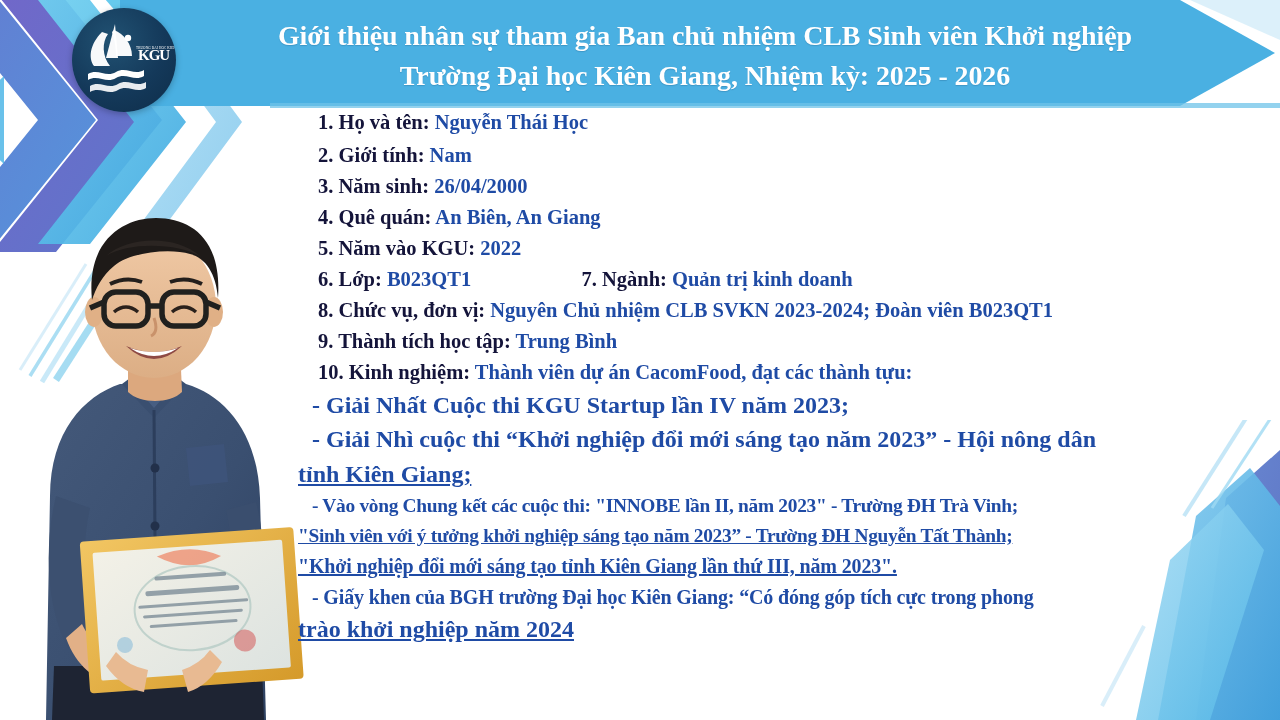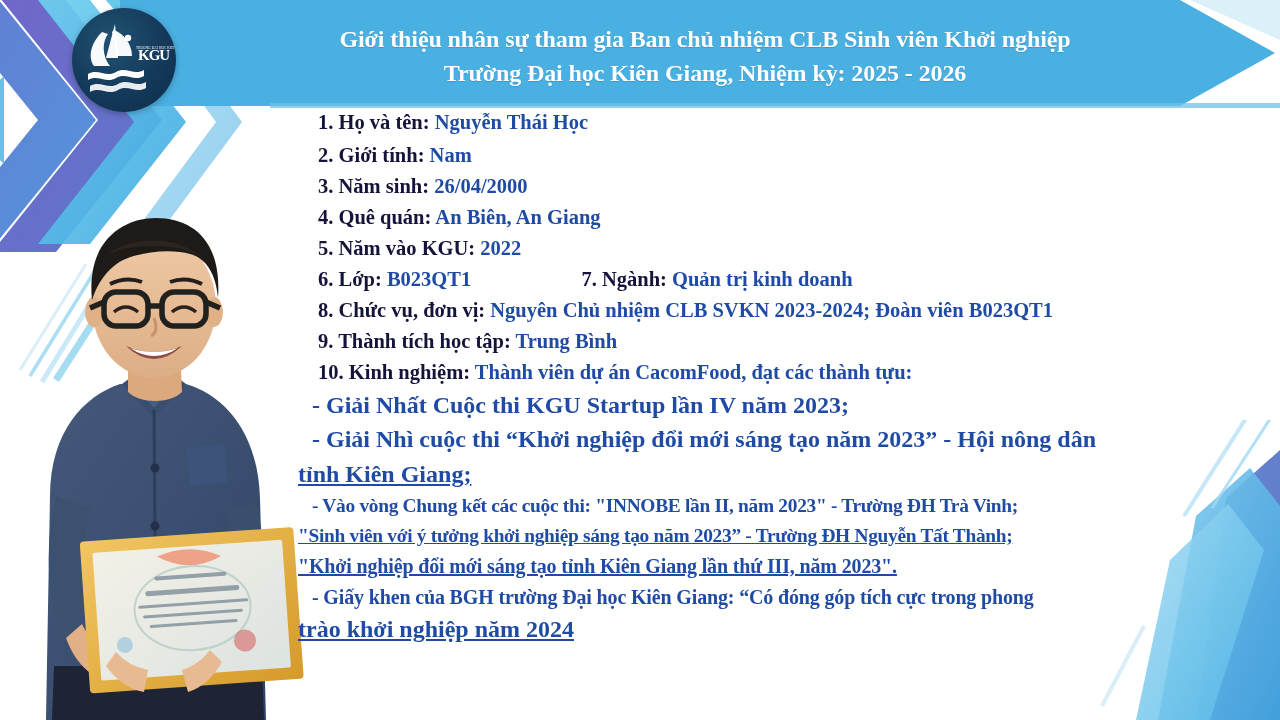--- a/index.html
+++ b/index.html
@@ -27,21 +27,21 @@
   }
   .banner-underline{
     position:absolute;left:270px;top:103px;width:1010px;height:5px;z-index:5;
     background:#6FC3E8;opacity:.75;
   }
   .banner-title{
     position:absolute;left:200px;top:10px;width:1010px;height:92px;z-index:6;
     display:flex;flex-direction:column;align-items:center;justify-content:center;
     color:#ffffff;text-align:center;
     font-family:"Liberation Serif", serif;
-    font-weight:bold;font-size:24px;line-height:1.42;
+    font-weight:bold;font-size:28px;line-height:1.42;
     letter-spacing:-0.1px;
     text-shadow:0 1px 1px rgba(0,40,80,.18);
     pointer-events:none;
   }
   .banner-title .ln{white-space:nowrap;}
 
   
   .logo{
     position:absolute;left:72px;top:8px;width:104px;height:104px;z-index:7;
     border-radius:50%;

